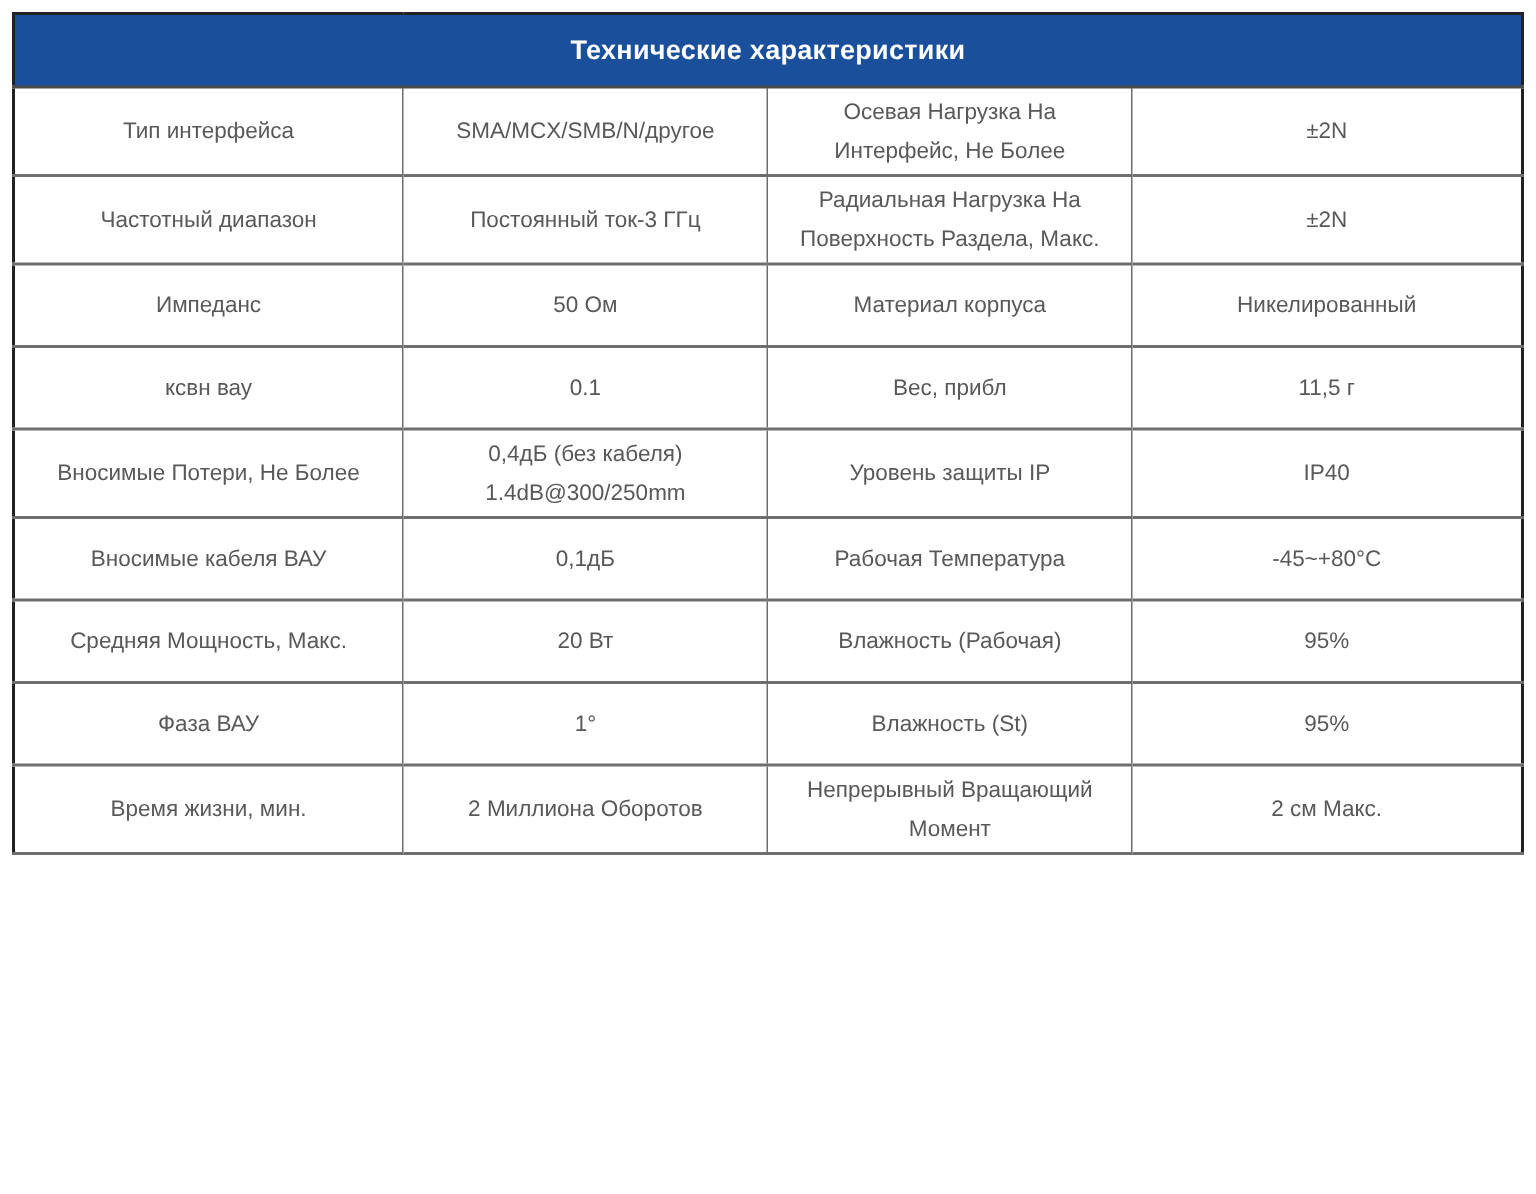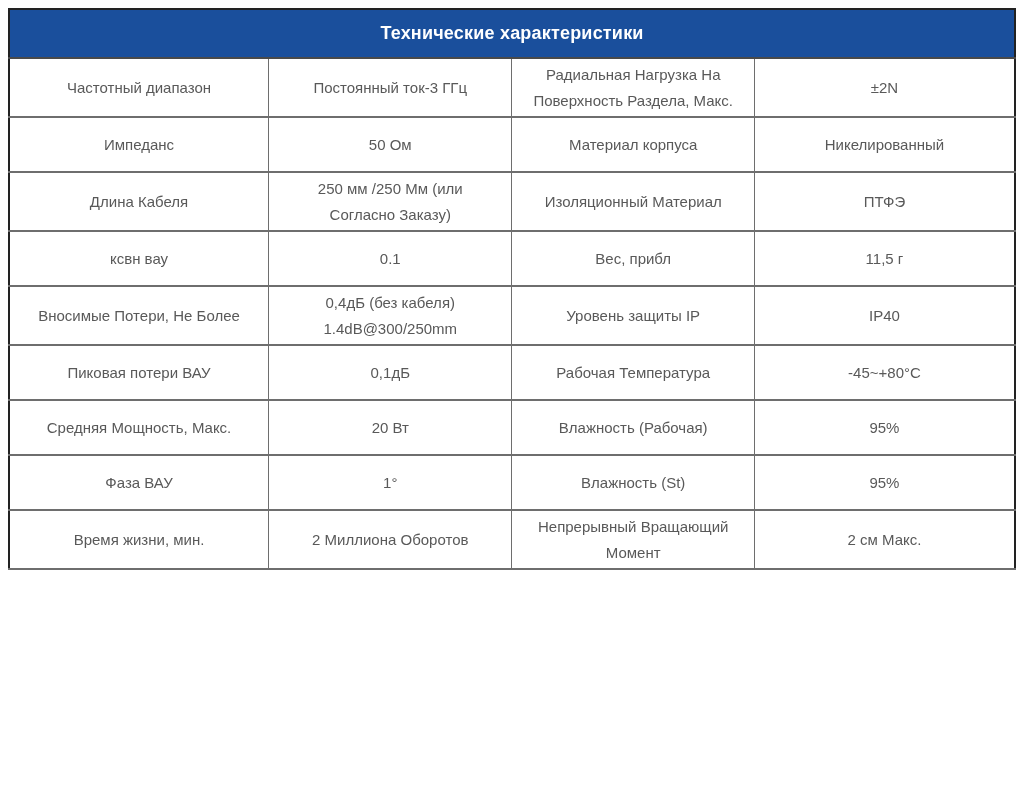--- a/index.html
+++ b/index.html
@@ -63,60 +63,60 @@
       <col style="width:24.2%">
       <col style="width:24.1%">
       <col style="width:25.9%">
     </colgroup>
     <thead>
       <tr>
         <th class="title-cell" colspan="4">Технические характеристики</th>
       </tr>
     </thead>
     <tbody id="spec-rows">
+  <tr>
+    <td>Тип интерфейса</td>
+    <td>SMA/MCX/SMB/N/другое</td>
+    <td>Осевая Нагрузка На Интерфейс, Не Более</td>
+    <td>±2N</td>
+  </tr>
 
   <tr>
     <td>Частотный диапазон</td>
     <td>Постоянный ток-3 ГГц</td>
     <td>Радиальная Нагрузка На Поверхность Раздела, Макс.</td>
     <td>±2N</td>
   </tr>
 
   <tr>
     <td>Импеданс</td>
     <td>50 Ом</td>
     <td>Материал корпуса</td>
     <td>Никелированный</td>
   </tr>
 
-  <tr>
-    <td>Длина Кабеля</td>
-    <td>250 мм /250 Мм (или Согласно Заказу)</td>
-    <td>Изоляционный Материал</td>
-    <td>ПТФЭ</td>
-  </tr>
 
 
   <tr>
     <td>ксвн вау</td>
     <td>0.1</td>
     <td>Вес, прибл</td>
     <td>11,5 г</td>
   </tr>
 
   <tr>
     <td>Вносимые Потери, Не Более</td>
     <td>0,4дБ (без кабеля)
 1.4dB@300/250mm</td>
     <td>Уровень защиты IP</td>
     <td>IP40</td>
   </tr>
 
   <tr>
-    <td>Пиковая потери ВАУ</td>
+    <td>Вносимые кабеля ВАУ</td>
     <td>0,1дБ</td>
     <td>Рабочая Температура</td>
     <td>-45~+80°C</td>
   </tr>
 
 
   <tr>
     <td>Средняя Мощность, Макс.</td>
     <td>20 Вт</td>
     <td>Влажность (Рабочая)</td>

